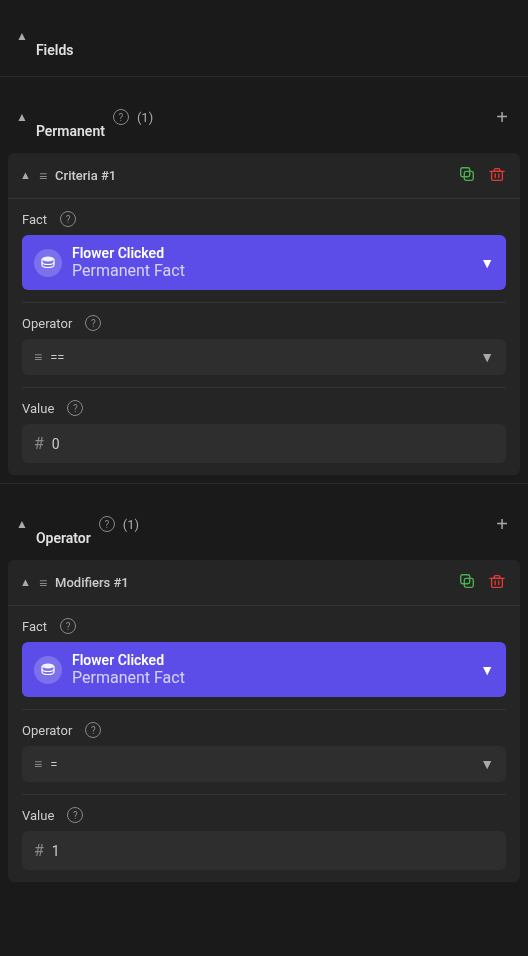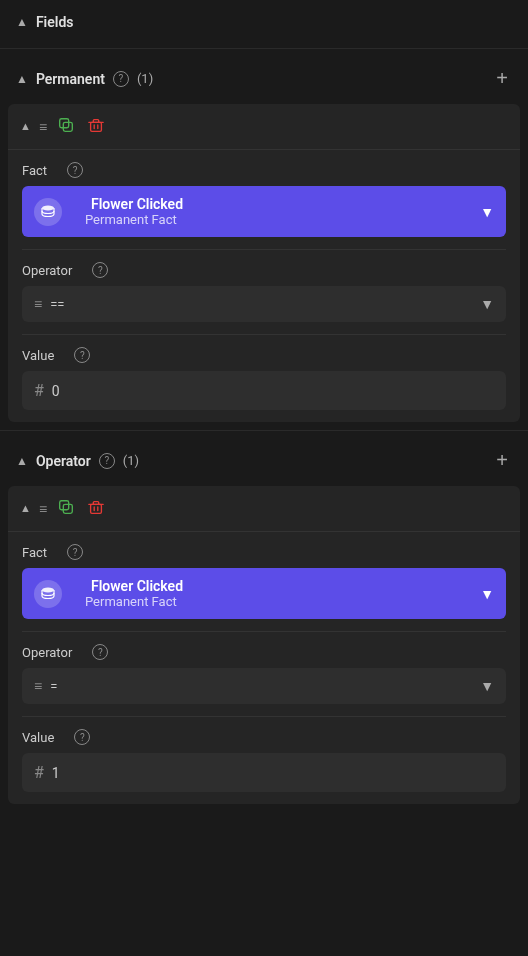--- a/index.html
+++ b/index.html
@@ -22,20 +22,21 @@
       align-items: center;
       gap: 8px;
       padding: 14px 16px;
       cursor: pointer;
     }
 
     .section-title {
       font-size: 14px;
       font-weight: 600;
       color: #e0e0e0;
+      margin-top: 28px;
     }
 
     .help-icon {
       display: inline-flex;
       align-items: center;
       justify-content: center;
       width: 16px;
       height: 16px;
       border-radius: 50%;
       border: 1px solid #888;
@@ -105,21 +106,21 @@
       padding: 2px;
     }
 
     .field-block {
       padding: 12px 14px;
     }
 
     .field-label {
       display: flex;
       align-items: center;
-      gap: 20px;
+      gap: 13px;
       margin-bottom: 8px;
       color: #ccc;
       font-size: 13px;
     }
 
     .fact-dropdown {
       display: flex;
       align-items: center;
       background-color: #5c4de8;
       border-radius: 6px;
@@ -141,27 +142,25 @@
     }
 
     .fact-dropdown .fact-text {
       flex: 1;
     }
 
     .fact-dropdown .fact-name {
       font-weight: 600;
       font-size: 14px;
       color: #fff;
-      margin-left: 19px;
     }
 
     .fact-dropdown .fact-sub {
-      font-size: 13px;
+      font-size: 16px;
       color: rgba(255,255,255,0.75);
-      margin-left: 13px;
     }
 
     .fact-dropdown .chevron-down {
       color: #fff;
       font-size: 14px;
     }
 
     .operator-dropdown {
       display: flex;
       align-items: center;
@@ -236,20 +235,21 @@
     <span class="help-icon">?</span>
     <span class="badge">(1)</span>
     <button class="add-btn">+</button>
   </div>
 
   <div class="criteria-block">
 
     <div class="criteria-row">
       <span style="color:#aaa; font-size:11px;">▲</span>
       <span class="drag-icon">≡</span>
+      <span class="criteria-label">Criteria #1</span>
       <button class="copy-btn">
         <svg viewBox="0 0 20 20" fill="none" xmlns="http://www.w3.org/2000/svg">
           <rect x="7" y="7" width="10" height="10" rx="2" stroke="#4caf50" stroke-width="1.5"></rect>
           <rect x="3" y="3" width="10" height="10" rx="2" stroke="#4caf50" stroke-width="1.5"></rect>
         </svg>
       </button>
       <button class="delete-btn">
         <svg viewBox="0 0 20 20" fill="none" xmlns="http://www.w3.org/2000/svg">
           <rect x="4" y="7" width="12" height="10" rx="1.5" stroke="#e53935" stroke-width="1.5"></rect>
           <path d="M8 10v4M12 10v4" stroke="#e53935" stroke-width="1.5" stroke-linecap="round"></path>
@@ -318,20 +318,21 @@
     <span class="help-icon">?</span>
     <span class="badge">(1)</span>
     <button class="add-btn">+</button>
   </div>
 
   <div class="criteria-block">
 
     <div class="criteria-row">
       <span style="color:#aaa; font-size:11px;">▲</span>
       <span class="drag-icon">≡</span>
+      <span class="criteria-label">Modifiers #1</span>
       <button class="copy-btn">
         <svg viewBox="0 0 20 20" fill="none" xmlns="http://www.w3.org/2000/svg">
           <rect x="7" y="7" width="10" height="10" rx="2" stroke="#4caf50" stroke-width="1.5"></rect>
           <rect x="3" y="3" width="10" height="10" rx="2" stroke="#4caf50" stroke-width="1.5"></rect>
         </svg>
       </button>
       <button class="delete-btn">
         <svg viewBox="0 0 20 20" fill="none" xmlns="http://www.w3.org/2000/svg">
           <rect x="4" y="7" width="12" height="10" rx="1.5" stroke="#e53935" stroke-width="1.5"></rect>
           <path d="M8 10v4M12 10v4" stroke="#e53935" stroke-width="1.5" stroke-linecap="round"></path>

